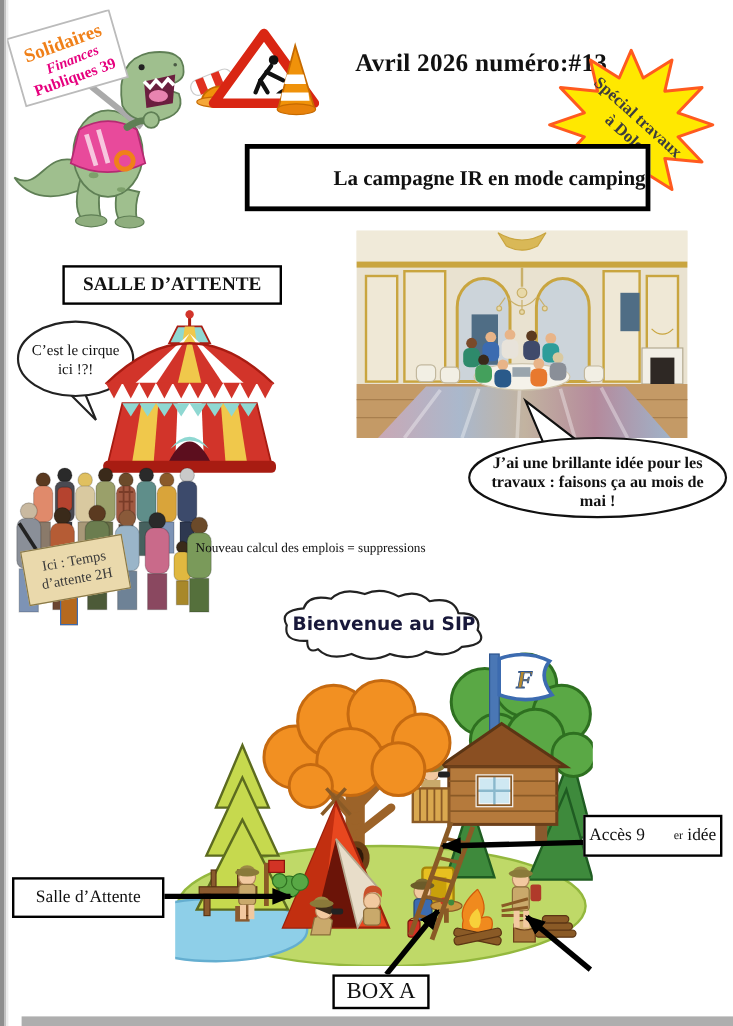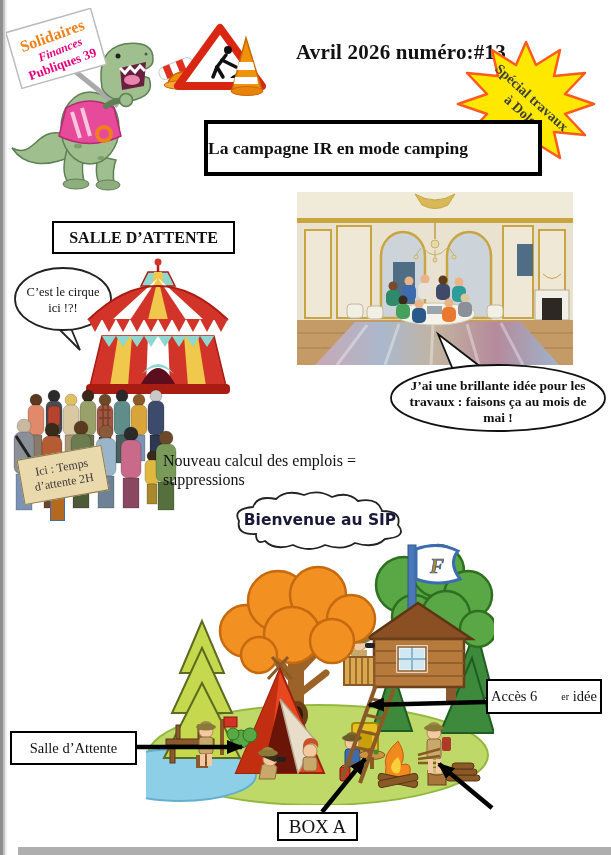--- a/index.html
+++ b/index.html
@@ -5,26 +5,26 @@
   html,body{margin:0;padding:0;background:#fff;}
   .page{position:relative;width:611px;height:855px;background:#ffffff;overflow:hidden;
         font-family:"Liberation Serif",serif;color:#111;}
   .abs{position:absolute;}
   .left-strip{left:0;top:0;width:7px;height:855px;
      background:linear-gradient(to right,#8e8e8e 0 3px,#c2c2c2 3px 5px,#ededed 5px 7px);}
   .bottom-strip{left:18px;top:847px;width:593px;height:8px;background:#aeaeae;}
   .issue-title{left:296px;top:28px;width:250px;text-align:left;
      font-size:21px;font-weight:bold;letter-spacing:.2px;margin-top:12px;}
   .main-title-box{left:204px;top:120px;width:330px;height:48px;border:4px solid #000;
-     display:flex;align-items:center;justify-content:flex-start;
+     display:flex;align-items:center;justify-content:flex-end;
      font-size:17.5px;font-weight:bold;background:#fff;}
   .salle-box{left:52px;top:221px;width:179px;height:29px;border:2px solid #000;
      display:flex;align-items:center;justify-content:center;
      font-size:16px;font-weight:bold;background:#fff;}
-  .body-text{left:163px;top:451px;width:260px;font-size:16px;line-height:1.2;}
+  .body-text{left:163px;top:451px;width:260px;font-size:11px;line-height:1.2;}
   .wood-sign{left:20px;top:452px;width:84px;height:44px;transform:rotate(-10deg);
      background:#ead9ac;border:1px solid #8a7a4a;display:flex;flex-direction:column;
      align-items:center;justify-content:center;font-size:12px;color:#3a3a3a;line-height:1.25;}
   .wood-post{left:50px;top:492px;width:13px;height:27px;background:#b5691e;border:1.5px solid #3c6bb0;}
   .lbl{border:2.5px solid #000;background:#fff;display:flex;align-items:center;
      justify-content:center;font-size:14.5px;}
   .lbl-access{left:486px;top:679px;width:112px;height:31px;}
   .lbl-salle{left:10px;top:731px;width:123px;height:30px;}
   .lbl-boxa{left:277px;top:812px;width:77px;height:25px;border-width:2px;font-size:19px;}
   .lbl-boxb{left:459px;top:849px;width:80px;height:26px;border-width:2px;font-size:16px;}
@@ -460,21 +460,21 @@
         <path d="M0,0 L17,7 L0,14 Z" fill="#000"></path>
       </marker>
     </defs>
     <line x1="133" y1="747" x2="242" y2="747" stroke="#000" stroke-width="4.5" marker-end="url(#ah)"></line>
     <line x1="486" y1="702" x2="369" y2="705" stroke="#000" stroke-width="4.5" marker-end="url(#ah)"></line>
     <line x1="322" y1="812" x2="365" y2="759" stroke="#000" stroke-width="4.5" marker-end="url(#ah)"></line>
     <line x1="492" y1="808" x2="439" y2="764" stroke="#000" stroke-width="4.5" marker-end="url(#ah)"></line>
   </svg>
 
   <div class="abs lbl lbl-access">
-    <span>Accès 6</span>
+    <span>Accès 9</span>
       <sup>er</sup>
       <span style="white-space:pre"> idée</span>
   </div>
   <div class="abs lbl lbl-salle">
     <span>Salle d’Attente</span>
   </div>
   <div class="abs lbl lbl-boxa">
     <span>BOX A</span>
   </div>
   <div class="abs lbl lbl-boxb">

